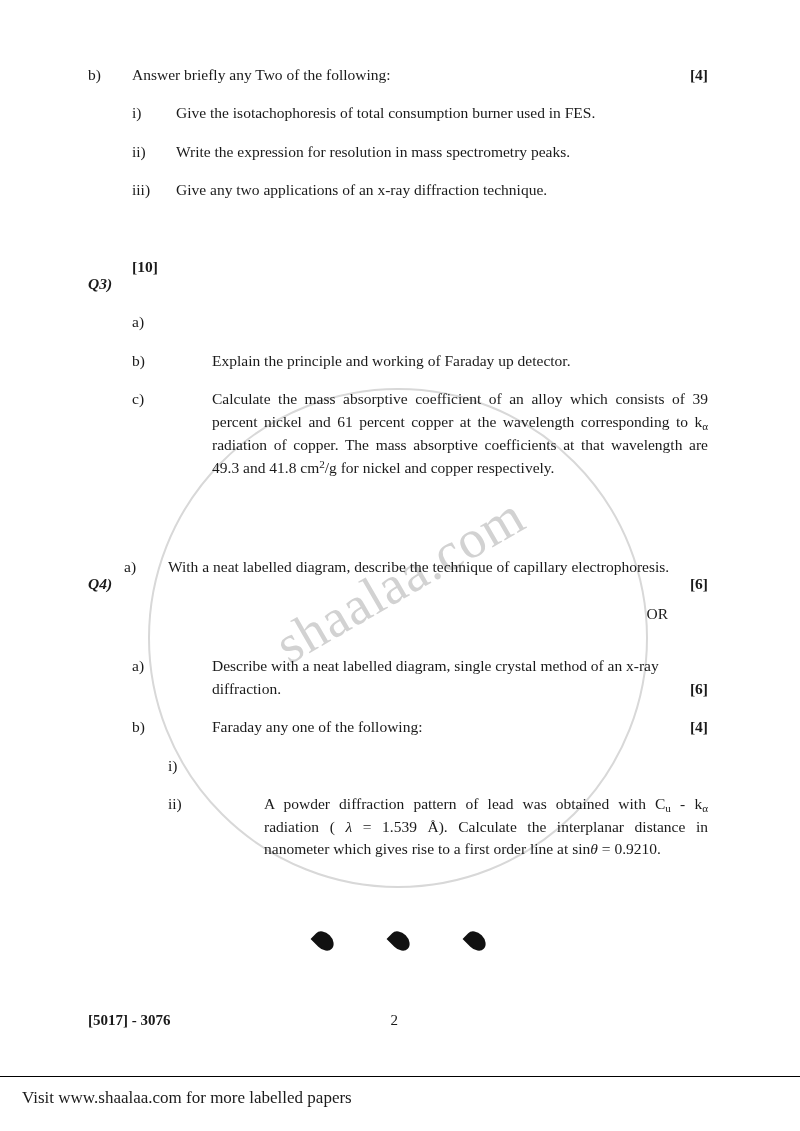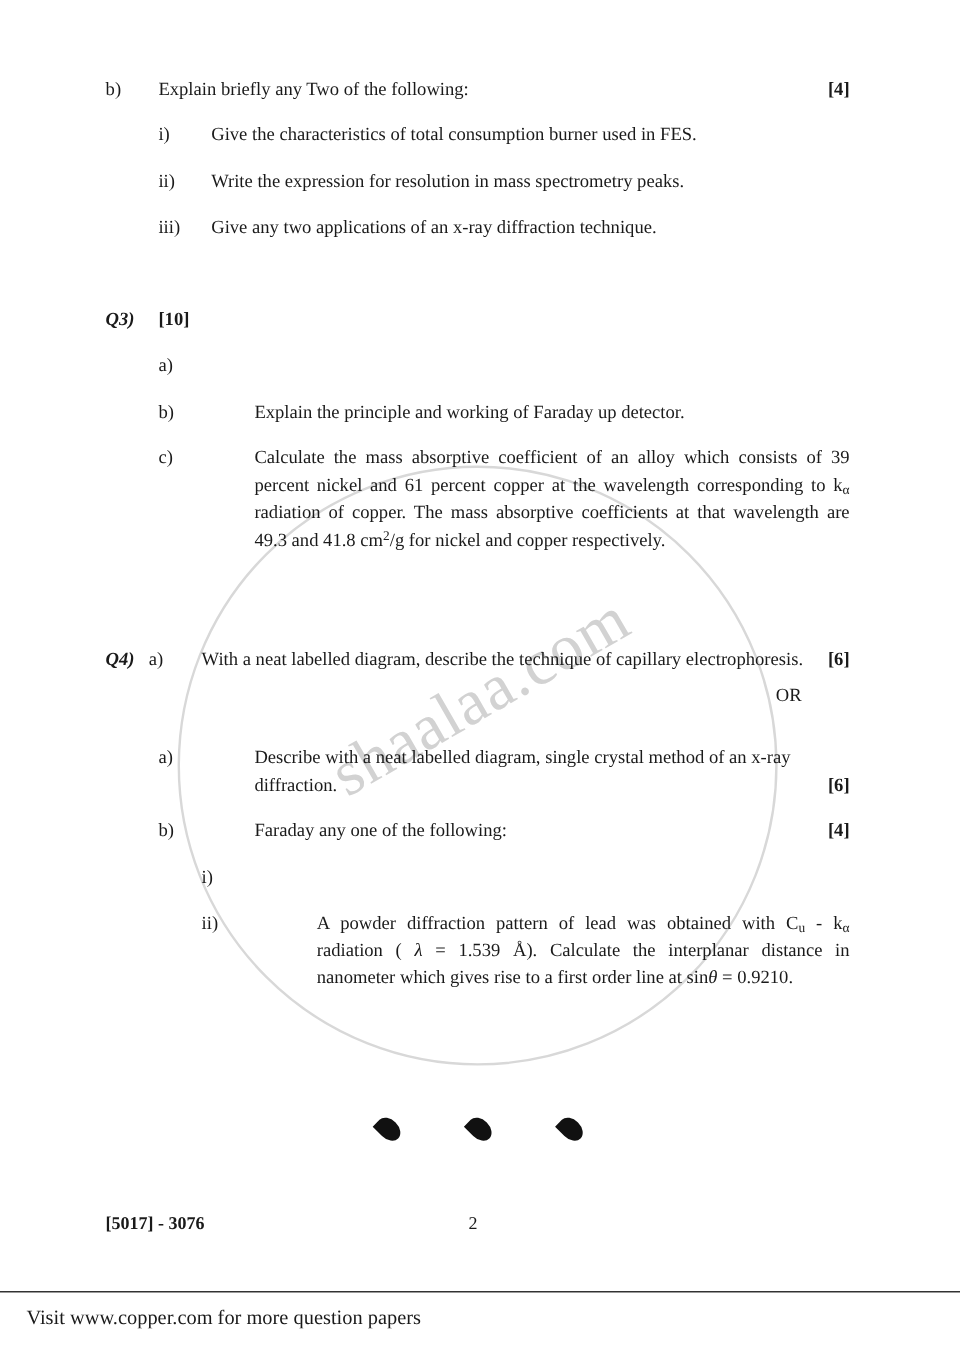--- a/index.html
+++ b/index.html
@@ -91,21 +91,21 @@
     font-weight: bold;
     line-height: 1.45;
     text-align: right;
     white-space: nowrap;
     padding-left: 8px;
   }
 
   
   .w-b   { flex-basis: 44px; }   
   .w-rom { flex-basis: 44px; }   
-  .w-q   { flex-basis: 36px; }   
+  .w-q   { flex-basis: 36px; margin-top: 17px; }   
   .w-a   { flex-basis: 80px; }   
   .ind-rom { margin-left: 44px; }
 
   .sp-sm { height: 10px; }
   .sp-md { height: 22px; }
   .sp-xl { height: 48px; }
 
   .or-line {
     text-align: right;
     font-size: 15.5px;
@@ -172,29 +172,29 @@
 
 <div class="page">
 
   <div class="watermark"></div>
   <div class="watermark-text">shaalaa.com</div>
 
   <div class="content">
 
     <div class="row">
       <div class="lbl w-b">b)</div>
-      <div class="body nojustify">Explain briefly any Two of the following:</div>
+      <div class="body nojustify">Answer briefly any Two of the following:</div>
       <div class="marks">[4]</div>
     </div>
 
     <div class="sp-sm"></div>
 
     <div class="row ind-rom">
       <div class="lbl w-rom">i)</div>
-      <div class="body nojustify">Give the characteristics of total consumption burner used in FES.</div>
+      <div class="body nojustify">Give the isotachophoresis of total consumption burner used in FES.</div>
     </div>
 
     <div class="sp-sm"></div>
 
     <div class="row ind-rom">
       <div class="lbl w-rom">ii)</div>
       <div class="body nojustify">Write the expression for resolution in mass spectrometry peaks.</div>
     </div>
 
     <div class="sp-sm"></div>
@@ -279,15 +279,15 @@
     <span class="drop"></span>
     <span class="drop"></span>
   </div>
 
   <div class="footer">
     <div class="code">[5017] - 3076</div>
     <div class="pageno">2</div>
   </div>
 
   <div class="bottombar"></div>
-  <div class="visit">Visit www.copper.com for more question papers</div>
+  <div class="visit">Visit www.shaalaa.com for more labelled papers</div>
 
 </div>
 
 </body></html>

